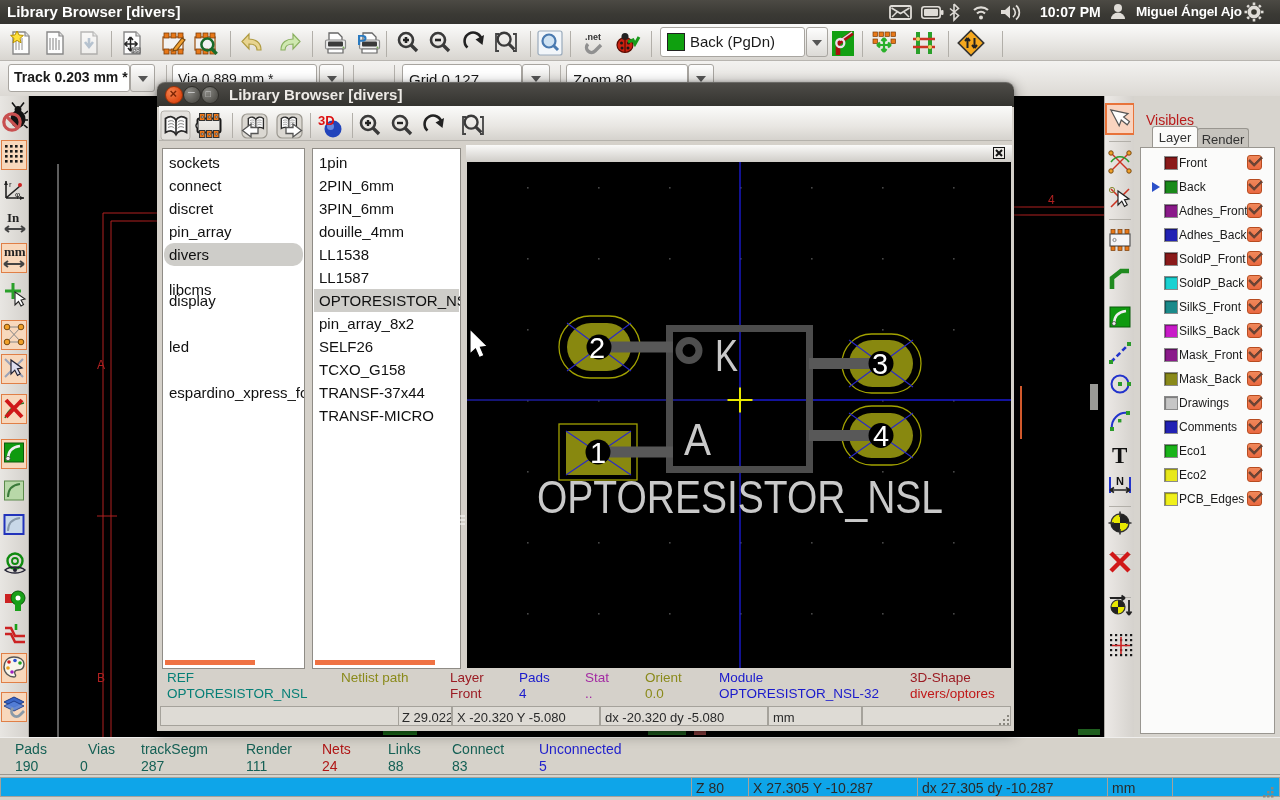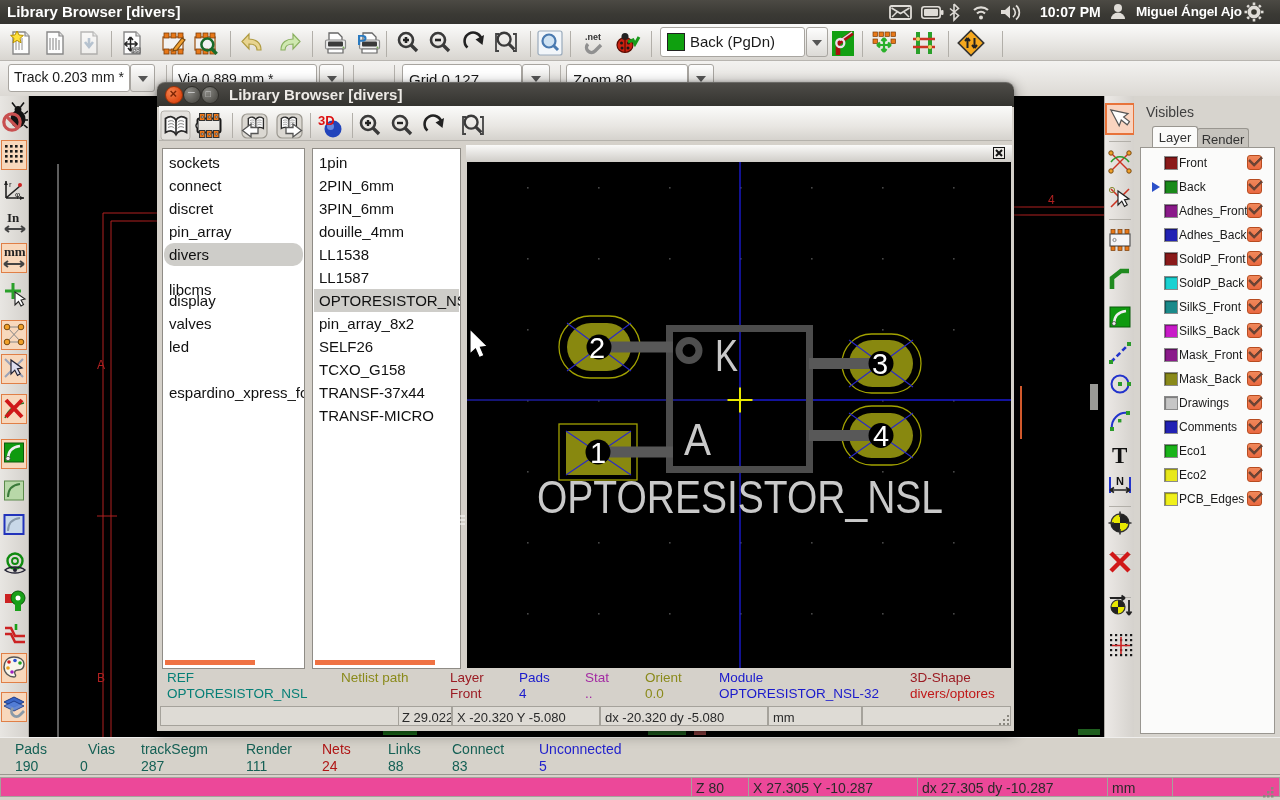--- a/index.html
+++ b/index.html
@@ -19,34 +19,34 @@
 .cbtn{position:absolute;background:linear-gradient(#fdfdfd,#dcdad6);border:1px solid #a8a5a0;border-radius:3px;}
 .cbtn:after{content:"";position:absolute;left:50%;top:50%;margin:-2px 0 0 -5px;border:5px solid transparent;border-top:6px solid #555;}
 
 #leftbar{position:absolute;left:0;top:96px;width:28px;height:641px;background:linear-gradient(90deg,#e8e6e2,#d4d1cc);border-right:1px solid #b0ada8;}
 
 #rightbar{position:absolute;left:1104px;top:96px;width:30px;height:641px;background:linear-gradient(90deg,#ece9e6,#d4d1cc);border-left:1px solid #b0ada8;}
 
 #mcanvas{position:absolute;left:28px;top:96px;width:1076px;height:641px;background:#000;}
 
 #vispanel{position:absolute;left:1134px;top:96px;width:146px;height:641px;background:#d7d4ce;}
-#vispanel .cap{position:absolute;left:12px;top:8px;font-size:14px;color:#404040;}
+#vispanel .cap{position:absolute;left:12px;top:16px;font-size:14px;color:#b91c1c;}
 #vistabs .tab{position:absolute;font-size:13px;color:#333;text-align:center;}
 #vispage{position:absolute;left:6px;top:51px;width:133px;height:585px;background:#fbfbfa;border:1px solid #999690;}
 .lrow{position:absolute;left:0;width:133px;height:24px;}
 .lsw{position:absolute;left:23px;top:5px;width:12px;height:12px;border:1px solid #8a8a8a;box-shadow:inset 1px 1px 1px rgba(0,0,0,.4);}
 .lname{position:absolute;left:38px;top:5px;font-size:12px;color:#1a1a1a;white-space:nowrap;}
 .lchk{position:absolute;left:106px;top:4px;width:13px;height:13px;background:linear-gradient(#f0885a,#e96840);border:1px solid #b84c20;border-radius:3px;}
 .lchk:after{content:"";position:absolute;left:1px;top:-1px;width:10px;height:6px;border-left:3px solid #6b4334;border-bottom:3px solid #6b4334;transform:rotate(-45deg);border-radius:1px;}
 
 #statusbar{position:absolute;left:0;top:737px;width:1280px;height:37px;background:#d6d2ca;border-top:1px solid #efeeec;font-size:14px;}
 #statusbar .lab{position:absolute;top:3px;}
 #statusbar .val{position:absolute;top:20px;}
 #bottombar{position:absolute;left:0;top:774px;width:1280px;height:26px;background:#d6d2ca;border-top:1px solid #9a978f;}
-.bfield{position:absolute;top:2px;height:20px;background:#ec4899;border:1px solid #a5a29b;border-right:none;font-size:14px;color:#2a2a2a;padding:2px 0 0 4px;box-sizing:border-box;}
+.bfield{position:absolute;top:2px;height:20px;background:#0ea5e9;border:1px solid #a5a29b;border-right:none;font-size:14px;color:#2a2a2a;padding:2px 0 0 4px;box-sizing:border-box;}
 
 #dlg{position:absolute;left:157px;top:82px;width:857px;height:649px;background:#d5d1ca;border-radius:8px 8px 0 0;box-shadow:0 3px 14px rgba(0,0,0,.42),0 1px 4px rgba(0,0,0,.3);}
 #dlgtitle{position:absolute;left:0;top:0;width:857px;height:24px;background:linear-gradient(#4e4c48,#3b3a36 70%,#33322e);border-radius:8px 8px 0 0;border-top:1px solid #6a6966;}
 #dlgtitle .t{position:absolute;left:72px;top:3px;font-size:15px;font-weight:bold;color:#eeebe7;}
 .wbtn{position:absolute;top:3px;width:16px;height:16px;border-radius:50%;}
 #dlgtb{position:absolute;left:2px;top:24px;width:853px;height:34px;background:linear-gradient(#fbfbfa,#e8e6e2 60%,#d5d2cd);border-bottom:1px solid #b5b2ac;}
 .list{position:absolute;background:#fff;border:1px solid #8f8c86;font-size:15px;color:#111;overflow:hidden;}
 .li{position:absolute;left:1px;padding-left:5px;width:200px;height:23px;line-height:23px;white-space:nowrap;}
 .lisel{background:#cecdc9;}
 #panehdr{position:absolute;left:309px;top:63px;width:546px;height:17px;background:linear-gradient(#fafaf9,#cfccc7);}
@@ -264,21 +264,21 @@
 
     <div class="combo" style="left:660px;top:3px;width:143px;height:28px;">
         <span style="position:absolute;left:6px;top:5px;width:16px;height:16px;background:#0fa00f;border:1px solid #222;"></span>
         <span style="position:absolute;left:29px;top:5px;font-size:15px;">Back (PgDn)</span>
       </div>
     <div class="cbtn" style="left:806px;top:3px;width:20px;height:28px;"></div>
   </div>
 
   <div id="tb2">
     <div class="combo" style="left:8px;top:3px;width:120px;height:26px;font-size:14px;">
-        <span style="position:absolute;left:5px;top:4px;">Track 0.203 mm *</span>
+        <span style="position:absolute;left:5px;top:4px;font-weight:bold;">Track 0.203 mm *</span>
       </div>
     <div class="cbtn" style="left:130px;top:3px;width:23px;height:26px;"></div>
     <div class="vsep" style="left:166px;"></div>
     <div class="combo" style="left:172px;top:3px;width:143px;height:26px;font-size:14px;">
         <span style="position:absolute;left:5px;top:6px;">Via 0.889 mm *</span>
       </div>
     <div class="cbtn" style="left:319px;top:3px;width:23px;height:26px;"></div>
     <div class="vsep" style="left:353px;"></div>
     <div class="vsep" style="left:394px;"></div>
     <div class="combo" style="left:402px;top:3px;width:118px;height:26px;">
@@ -820,21 +820,20 @@
     </div>
 
     <div class="list" style="left:5px;top:66px;width:141px;height:519px;">
       <div class="li" style="top:2px;">sockets</div>
       <div class="li" style="top:25px;">connect</div>
       <div class="li" style="top:48px;">discret</div>
       <div class="li" style="top:71px;">pin_array</div>
       <div class="li lisel" style="top:94px;width:134px;border-radius:10px;">divers</div>
       <div class="li" style="top:129px;">libcms</div>
       <div class="li" style="top:140px;">display</div>
-      <div class="li" style="top:163px;">valves</div>
       <div class="li" style="top:186px;">led</div>
       <div class="li" style="top:232px;">espardino_xpress_fo</div>
       <div style="position:absolute;left:2px;top:511px;width:90px;height:5px;background:#ef7243;"></div>
     </div>
     <div class="list" style="left:155px;top:66px;width:147px;height:519px;">
       <div class="li" style="top:2px;">1pin</div>
       <div class="li" style="top:25px;">2PIN_6mm</div>
       <div class="li" style="top:48px;">3PIN_6mm</div>
       <div class="li" style="top:71px;">douille_4mm</div>
       <div class="li" style="top:94px;">LL1538</div>

